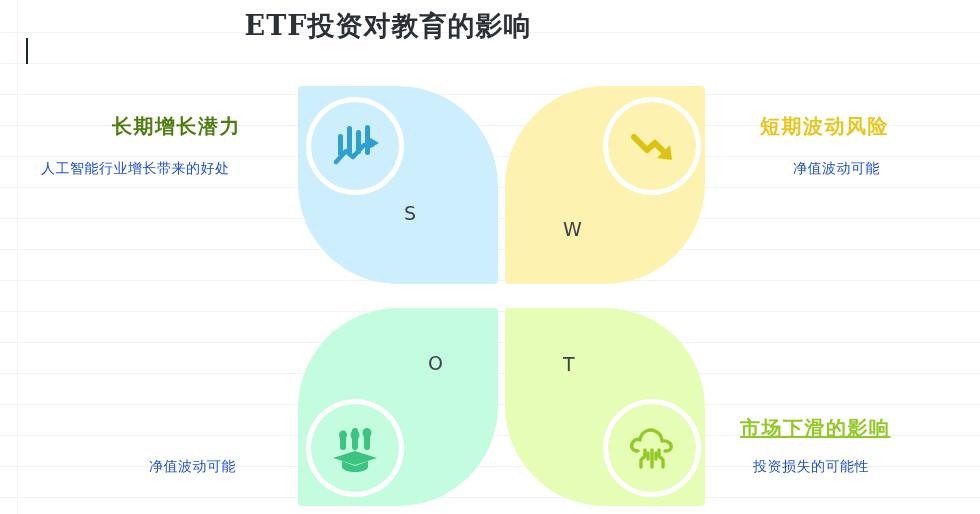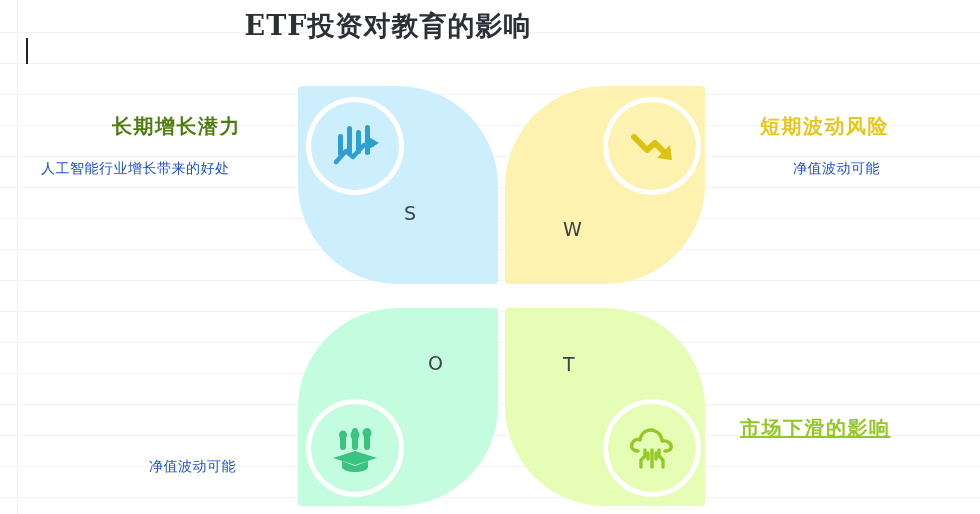--- a/index.html
+++ b/index.html
@@ -228,14 +228,15 @@
 
   <div class="quad-heading head-s">长期增长潜力</div>
   <div class="quad-desc desc-s">人工智能行业增长带来的好处</div>
 
   <div class="quad-heading head-w">短期波动风险</div>
   <div class="quad-desc desc-w">净值波动可能</div>
 
   <div class="quad-desc desc-o">净值波动可能</div>
 
   <div class="quad-heading head-t">市场下滑的影响</div>
+  <div class="quad-desc desc-t">投资损失的可能性</div>
 
 </div>
 
 </body></html>

